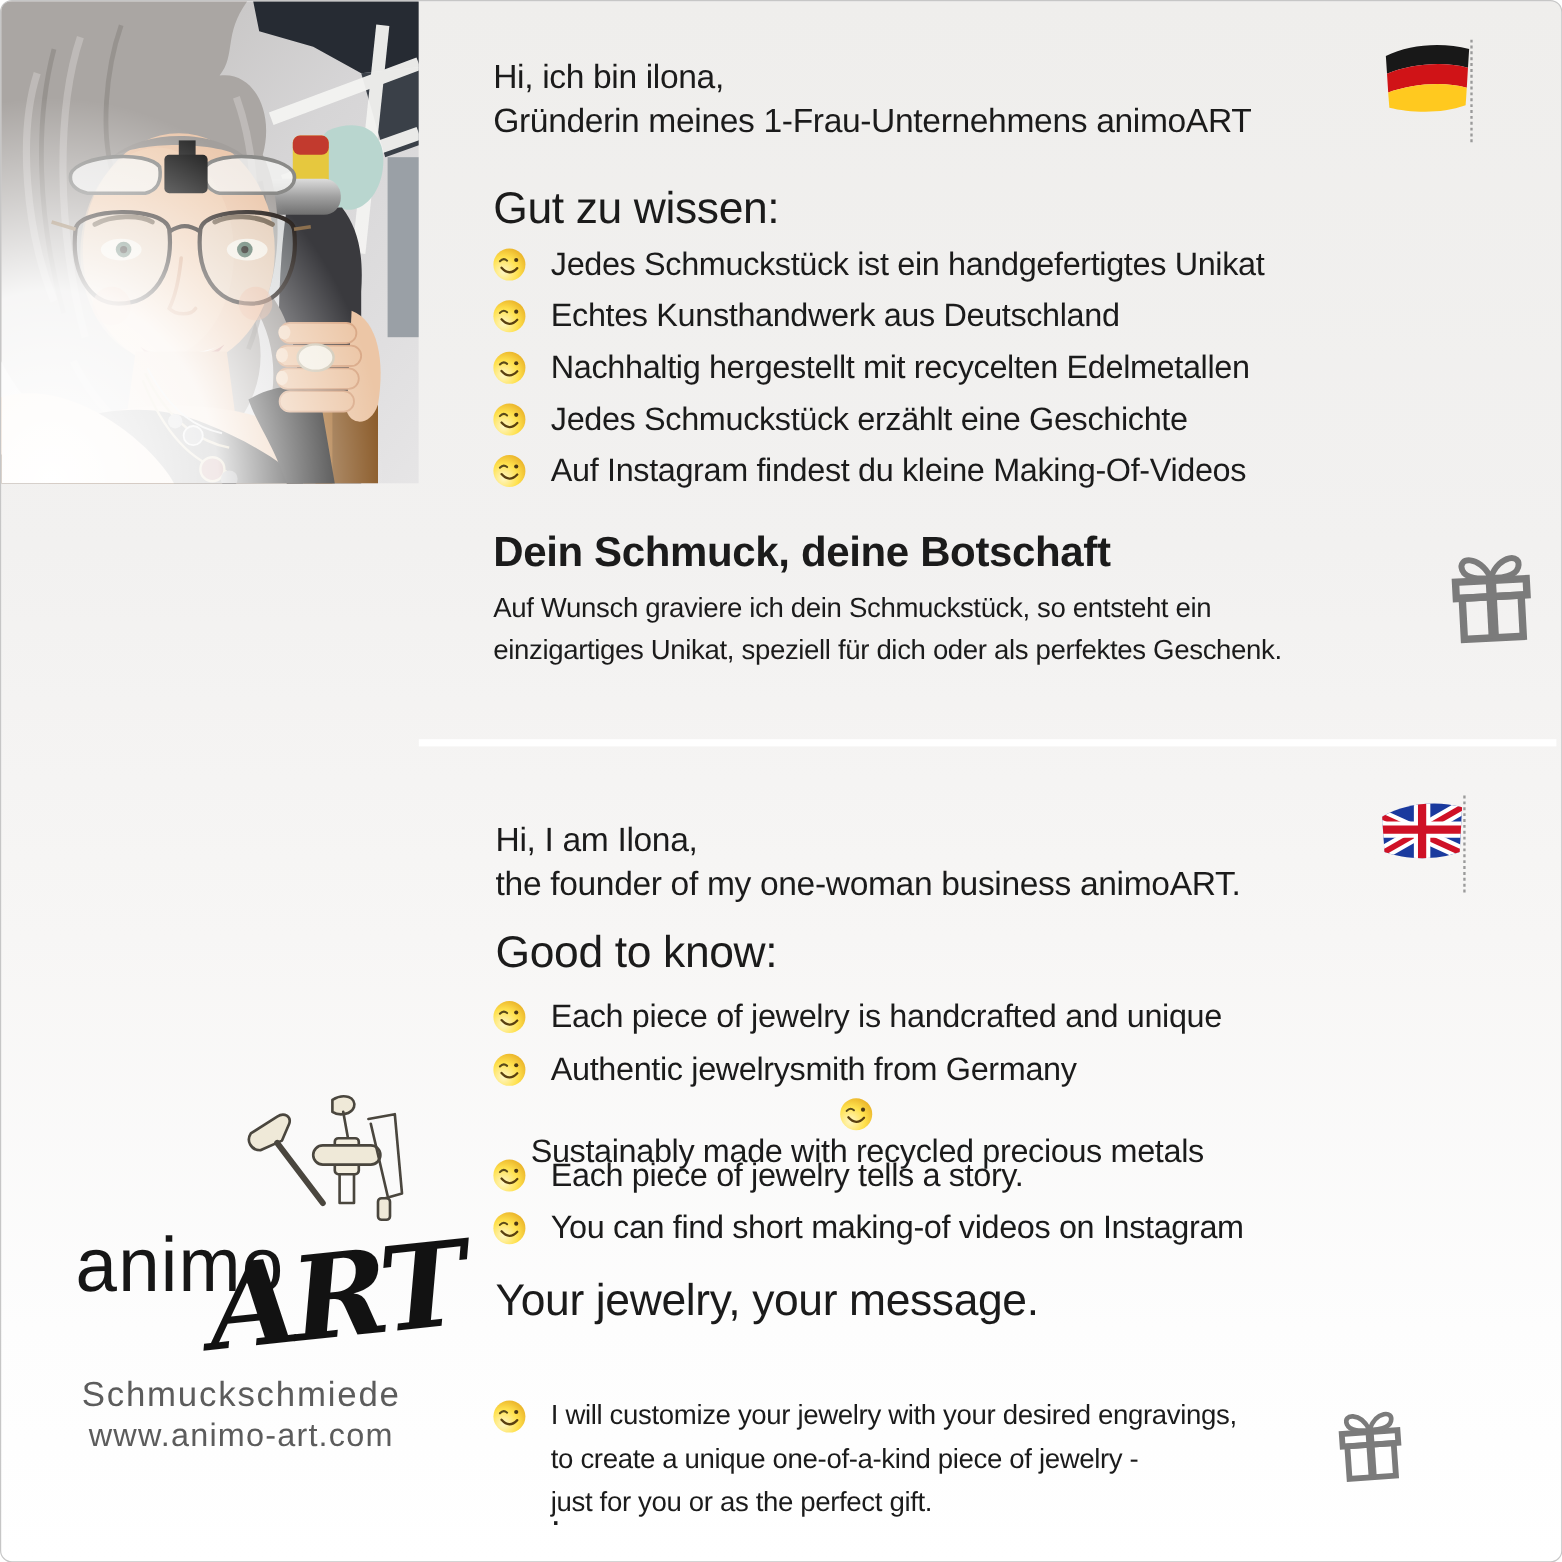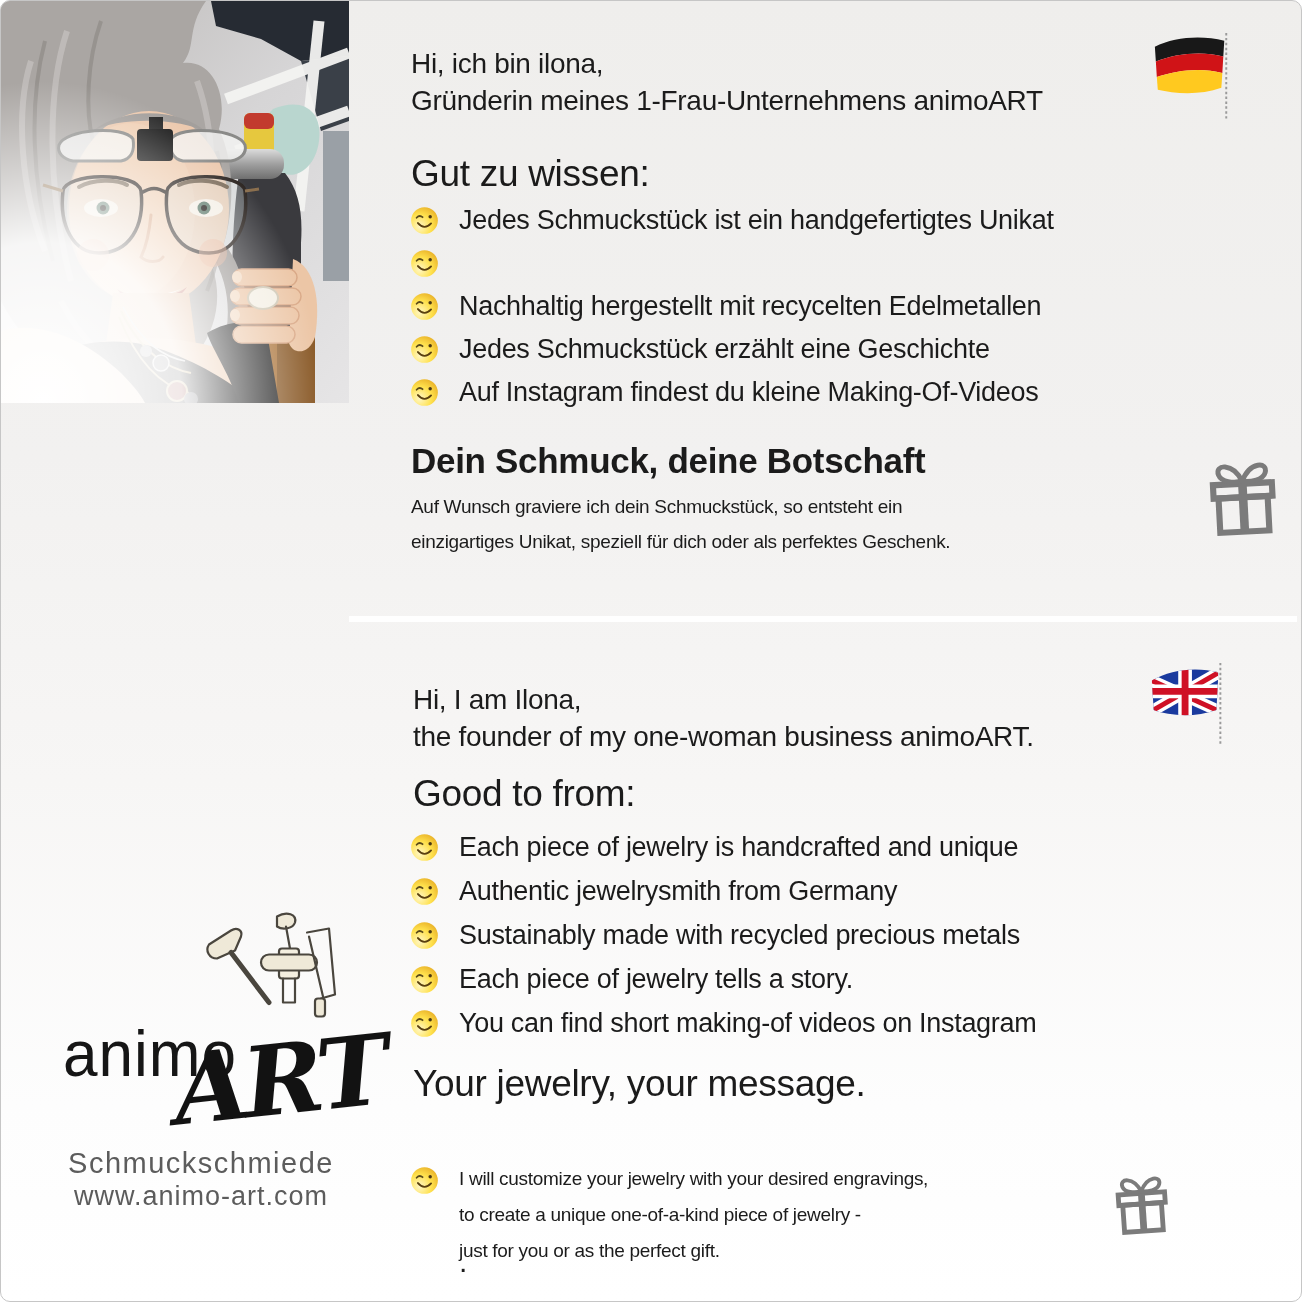--- a/index.html
+++ b/index.html
@@ -14,21 +14,21 @@
   
   #photo{left:0;top:0;width:348px;height:402px;}
   
   .flag{width:88px;height:98px;}
   #de-flag{left:1148px;top:28px;}
   #uk-flag{left:1144px;top:658px;}
   
   .greeting{font-size:28px;line-height:37px;}
   .h-section{font-size:37px;font-weight:400;text-align:right;}
   .sub-title{font-size:35px;font-weight:700;}
-  .body-par{font-size:19px;line-height:35px;}
+  .body-par{font-size:23px;line-height:35px;}
   .bullets{display:flex;flex-direction:column;}
   .bullet-row{display:flex;align-items:center;height:43px;}
   .emoji{width:31px;height:31px;flex:0 0 31px;margin-right:19px;}
   .b-text{font-size:27px;white-space:nowrap;}
   .gift{stroke:#7b7b7b;}
   #gift-de{left:1202px;top:452px;width:80px;height:86px;transform:rotate(-3deg);}
   #gift-en{left:1110px;top:1168px;width:62px;height:68px;transform:rotate(-4deg);}
   #divider{left:348px;top:615px;width:948px;height:6px;background:#ffffff;}
   
   #en-par{display:flex;align-items:flex-start;}
@@ -230,20 +230,21 @@
     <div class="bullet-row">
       <svg class="emoji" viewBox="0 0 36 36">
           <use href="#sym-emoji"></use>
         </svg>
       <span class="b-text">Jedes Schmuckstück ist ein handgefertigtes Unikat</span>
     </div>
     <div class="bullet-row">
       <svg class="emoji" viewBox="0 0 36 36">
           <use href="#sym-emoji"></use>
         </svg>
+      <span class="b-text">Echtes Kunsthandwerk aus Deutschland</span>
     </div>
     <div class="bullet-row">
       <svg class="emoji" viewBox="0 0 36 36">
           <use href="#sym-emoji"></use>
         </svg>
       <span class="b-text">Nachhaltig hergestellt mit recycelten Edelmetallen</span>
     </div>
     <div class="bullet-row">
       <svg class="emoji" viewBox="0 0 36 36">
           <use href="#sym-emoji"></use>
@@ -267,36 +268,36 @@
       <use href="#sym-gift"></use>
     </svg>
 
   <div class="abs" id="divider"></div>
 
   <div class="abs greeting" style="left:412px;top:680px;">
     <div>Hi, I am Ilona,</div>
     <div>the founder of my one-woman business animoART.</div>
   </div>
 
-  <div class="abs h-section" style="left:412px;top:772px;">Good to from:</div>
+  <div class="abs h-section" style="left:412px;top:772px;">Good to know:</div>
 
   <div class="abs bullets" style="left:408px;top:824px;">
     <div class="bullet-row" style="height:44px;">
       <svg class="emoji" viewBox="0 0 36 36">
           <use href="#sym-emoji"></use>
         </svg>
       <span class="b-text">Each piece of jewelry is handcrafted and unique</span>
     </div>
     <div class="bullet-row" style="height:44px;">
       <svg class="emoji" viewBox="0 0 36 36">
           <use href="#sym-emoji"></use>
         </svg>
       <span class="b-text">Authentic jewelrysmith from Germany</span>
     </div>
-    <div class="bullet-row" style="height:44px;">
+    <div class="bullet-row" style="height:44px;flex-direction:column;">
       <svg class="emoji" viewBox="0 0 36 36">
           <use href="#sym-emoji"></use>
         </svg>
       <span class="b-text">Sustainably made with recycled precious metals</span>
     </div>
     <div class="bullet-row" style="height:44px;">
       <svg class="emoji" viewBox="0 0 36 36">
           <use href="#sym-emoji"></use>
         </svg>
       <span class="b-text">Each piece of jewelry tells a story.</span>

